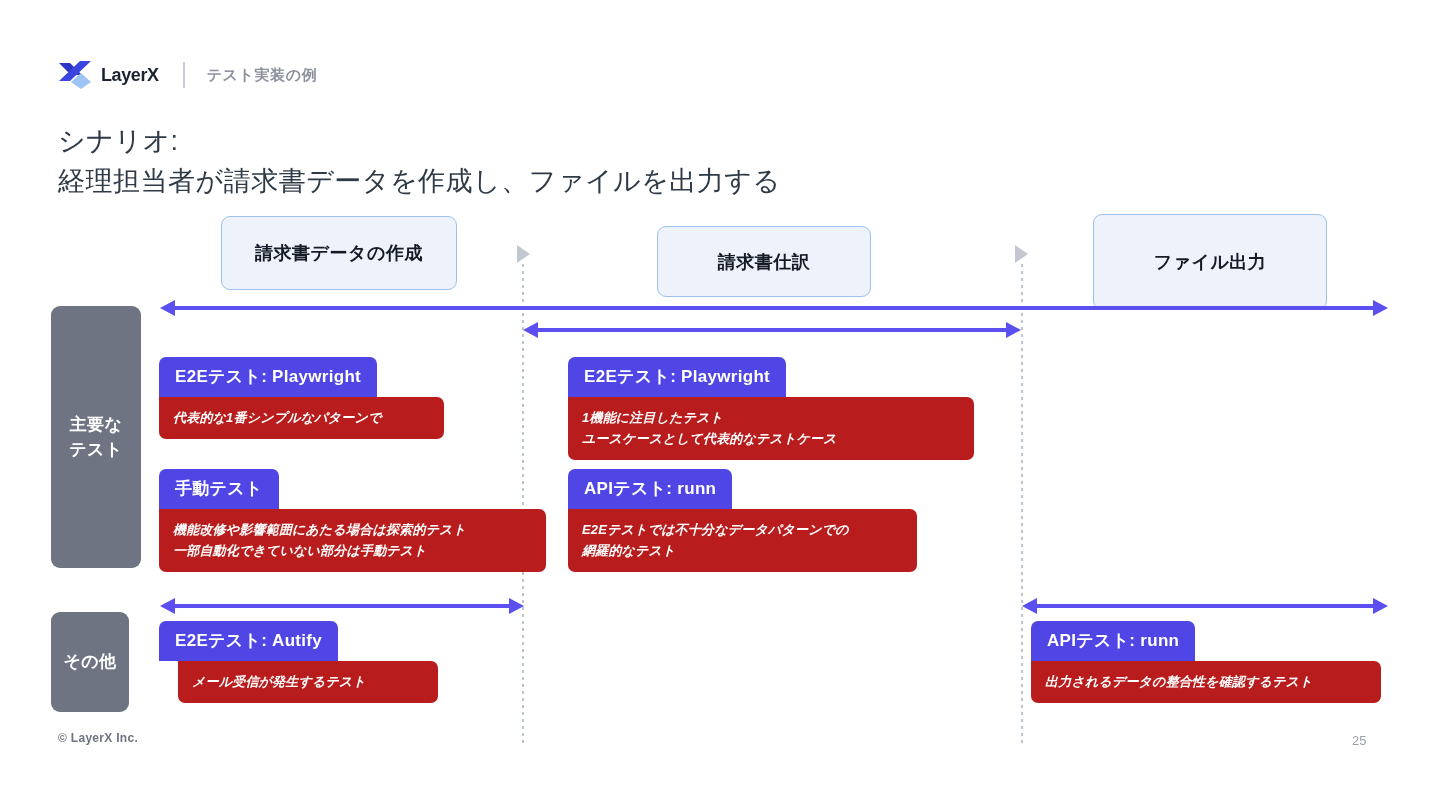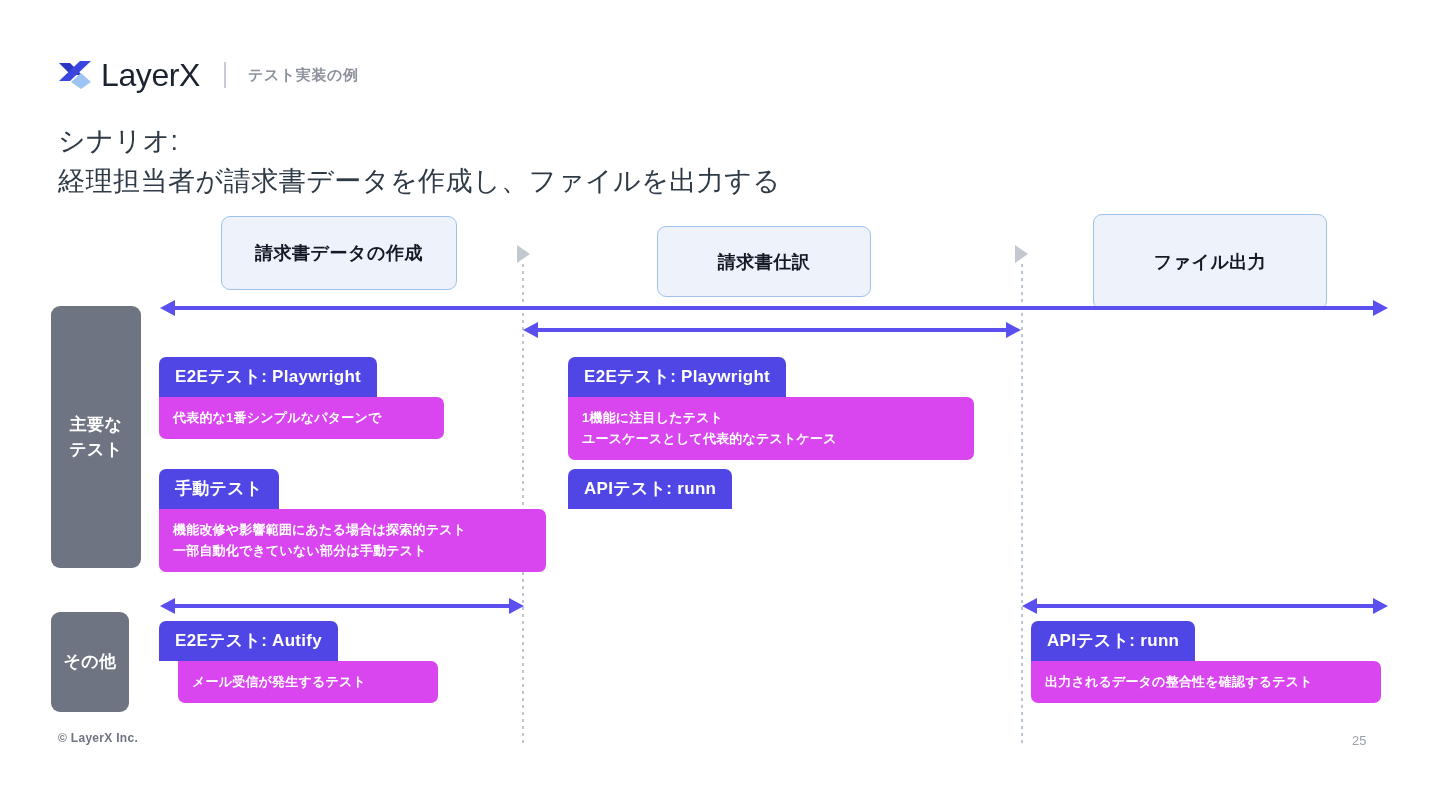--- a/index.html
+++ b/index.html
@@ -28,22 +28,22 @@
     display: flex;
     align-items: center;
   }
   .logo-mark {
     width: 34px;
     height: 30px;
     flex: 0 0 auto;
     margin-right: 9px;
   }
   .logo-word {
-    font-size: 32px;
-    font-weight: 400;
+    font-size: 18px;
+    font-weight: 700;
     color: #1b2330;
     letter-spacing: -0.4px;
     line-height: 1;
   }
   .header-divider {
     width: 2px;
     height: 26px;
     background: #c9ccd4;
     margin: 0 22px 0 24px;
   }
@@ -133,29 +133,30 @@
     background: #4f46e5;
     color: #ffffff;
     font-size: 17px;
     font-weight: 700;
     letter-spacing: 0.3px;
     padding: 8px 16px 9px 16px;
     border-radius: 7px 7px 0 0;
     white-space: nowrap;
   }
   .card-body {
-    background: #d946ef;
+    background: #b91c1c;
     color: #ffffff;
     font-size: 13px;
     font-weight: 700;
     line-height: 1.62;
     letter-spacing: 0.2px;
     padding: 10px 14px 11px 14px;
     border-radius: 0 7px 7px 7px;
     box-sizing: border-box;
+    font-style: italic;
   }
   .card-body div { white-space: nowrap; }
 
   
   .footer-copy {
     position: absolute;
     left: 58px;
     top: 731px;
     font-size: 12px;
     font-weight: 700;
@@ -249,21 +250,24 @@
           <div>代表的な1番シンプルなパターンで</div>
         </div></div>
       <div class="card" style="left: 159px; top: 469px;"><div class="card-head">手動テスト</div><div class="card-body" style="width: 387px;">
           <div>機能改修や影響範囲にあたる場合は探索的テスト</div>
           <div>一部自動化できていない部分は手動テスト</div>
         </div></div>
       <div class="card" style="left: 568px; top: 357px;"><div class="card-head">E2Eテスト: Playwright</div><div class="card-body" style="width: 406px;">
           <div>1機能に注目したテスト</div>
           <div>ユースケースとして代表的なテストケース</div>
         </div></div>
-      <div class="card" style="left: 568px; top: 469px;"><div class="card-head">APIテスト: runn</div></div>
+      <div class="card" style="left: 568px; top: 469px;"><div class="card-head">APIテスト: runn</div><div class="card-body" style="width: 349px;">
+          <div>E2Eテストでは不十分なデータパターンでの</div>
+          <div>網羅的なテスト</div>
+        </div></div>
       <div class="card" style="left: 159px; top: 621px;"><div class="card-head">E2Eテスト: Autify</div><div class="card-body" style="width: 260px; margin-left: 19px;">
           <div>メール受信が発生するテスト</div>
         </div></div>
       <div class="card" style="left: 1031px; top: 621px;"><div class="card-head">APIテスト: runn</div><div class="card-body" style="width: 350px;">
           <div>出力されるデータの整合性を確認するテスト</div>
         </div></div>
     </div>
 
   <div class="footer-copy">© LayerX Inc.</div>
   <div class="page-num">25</div>

